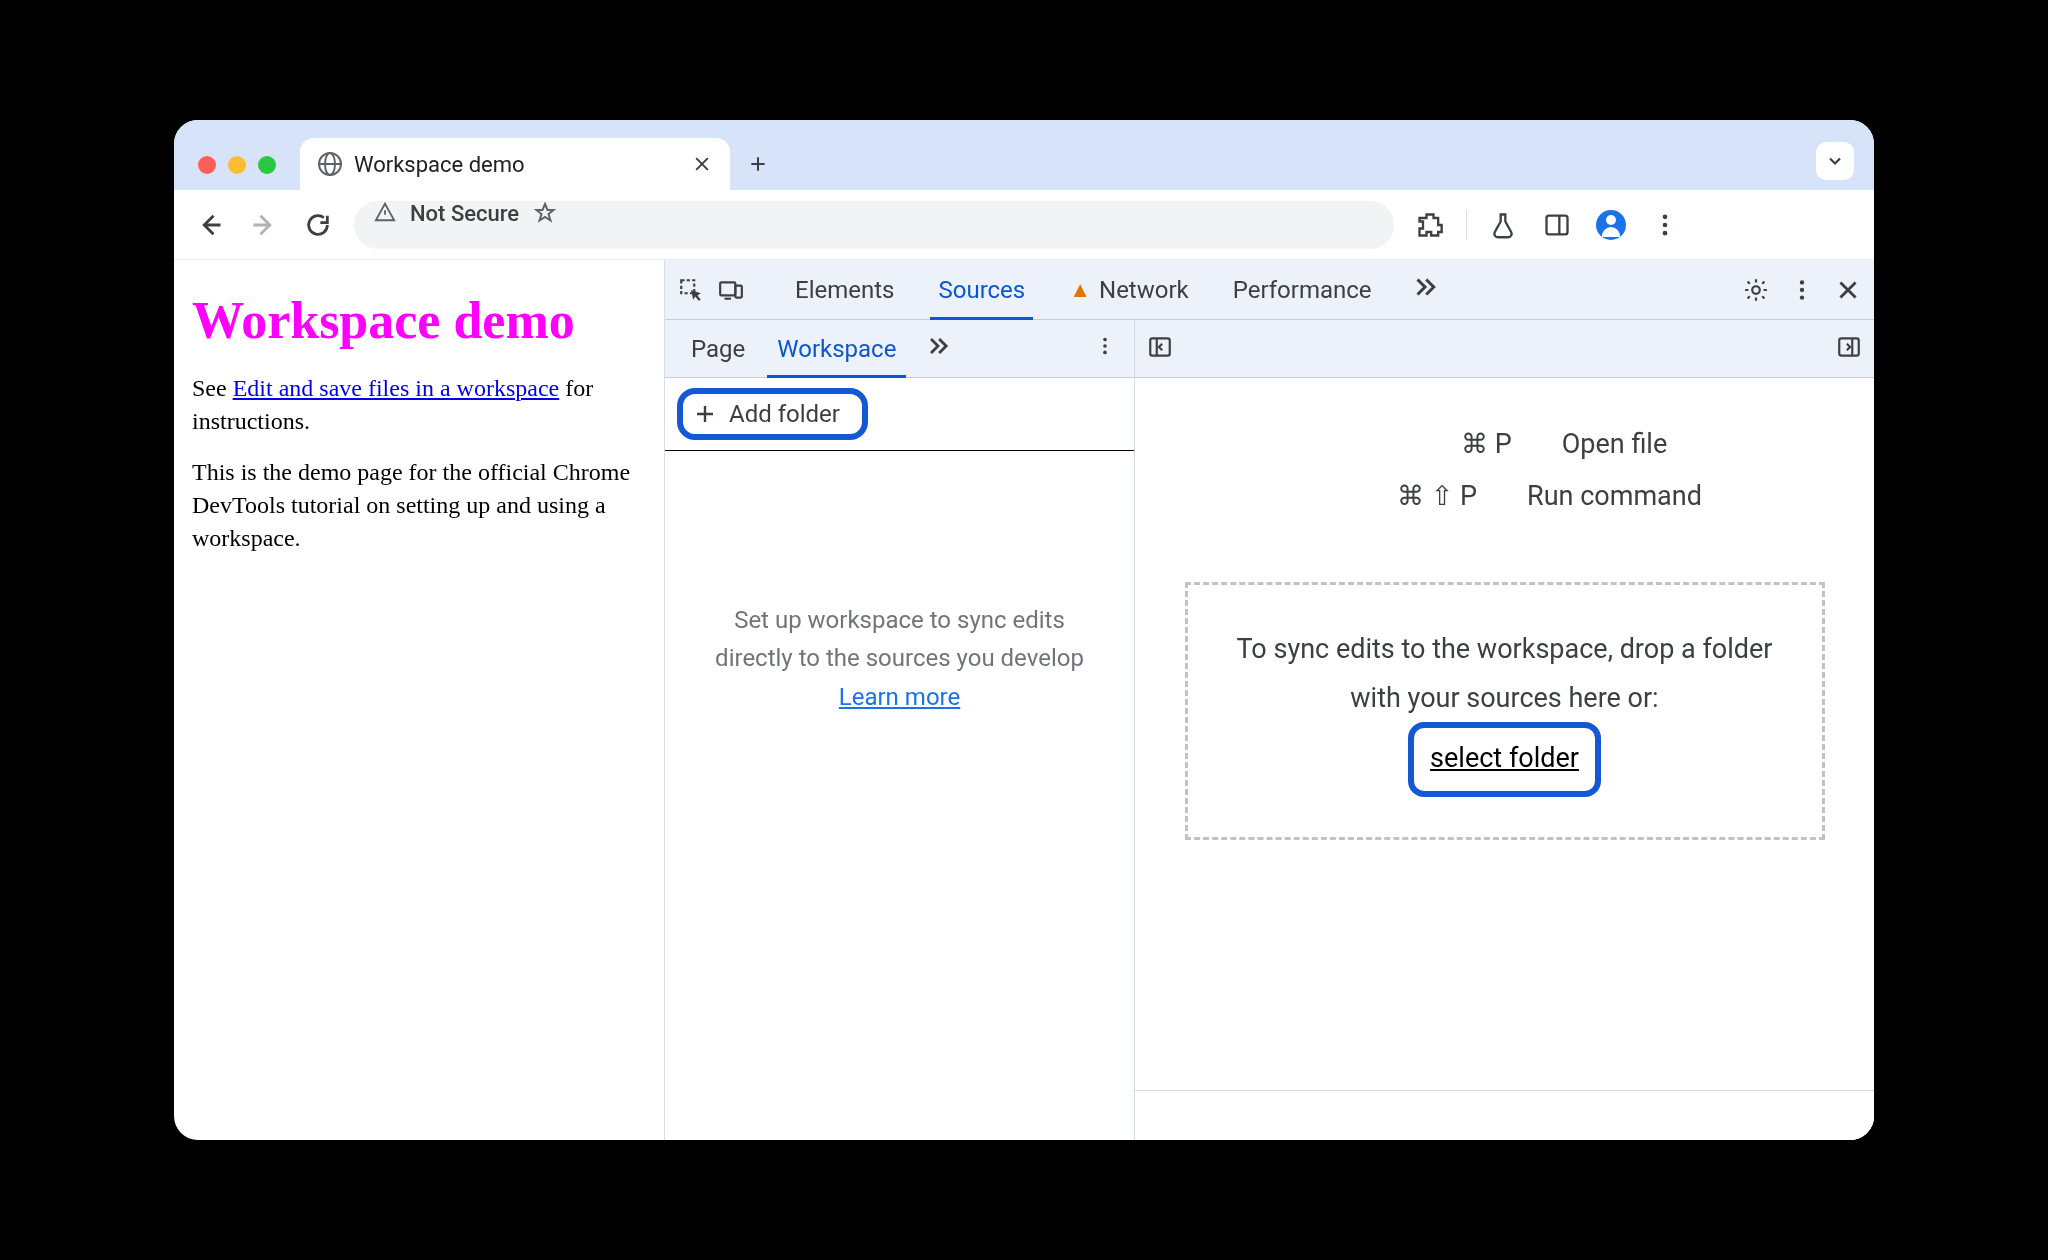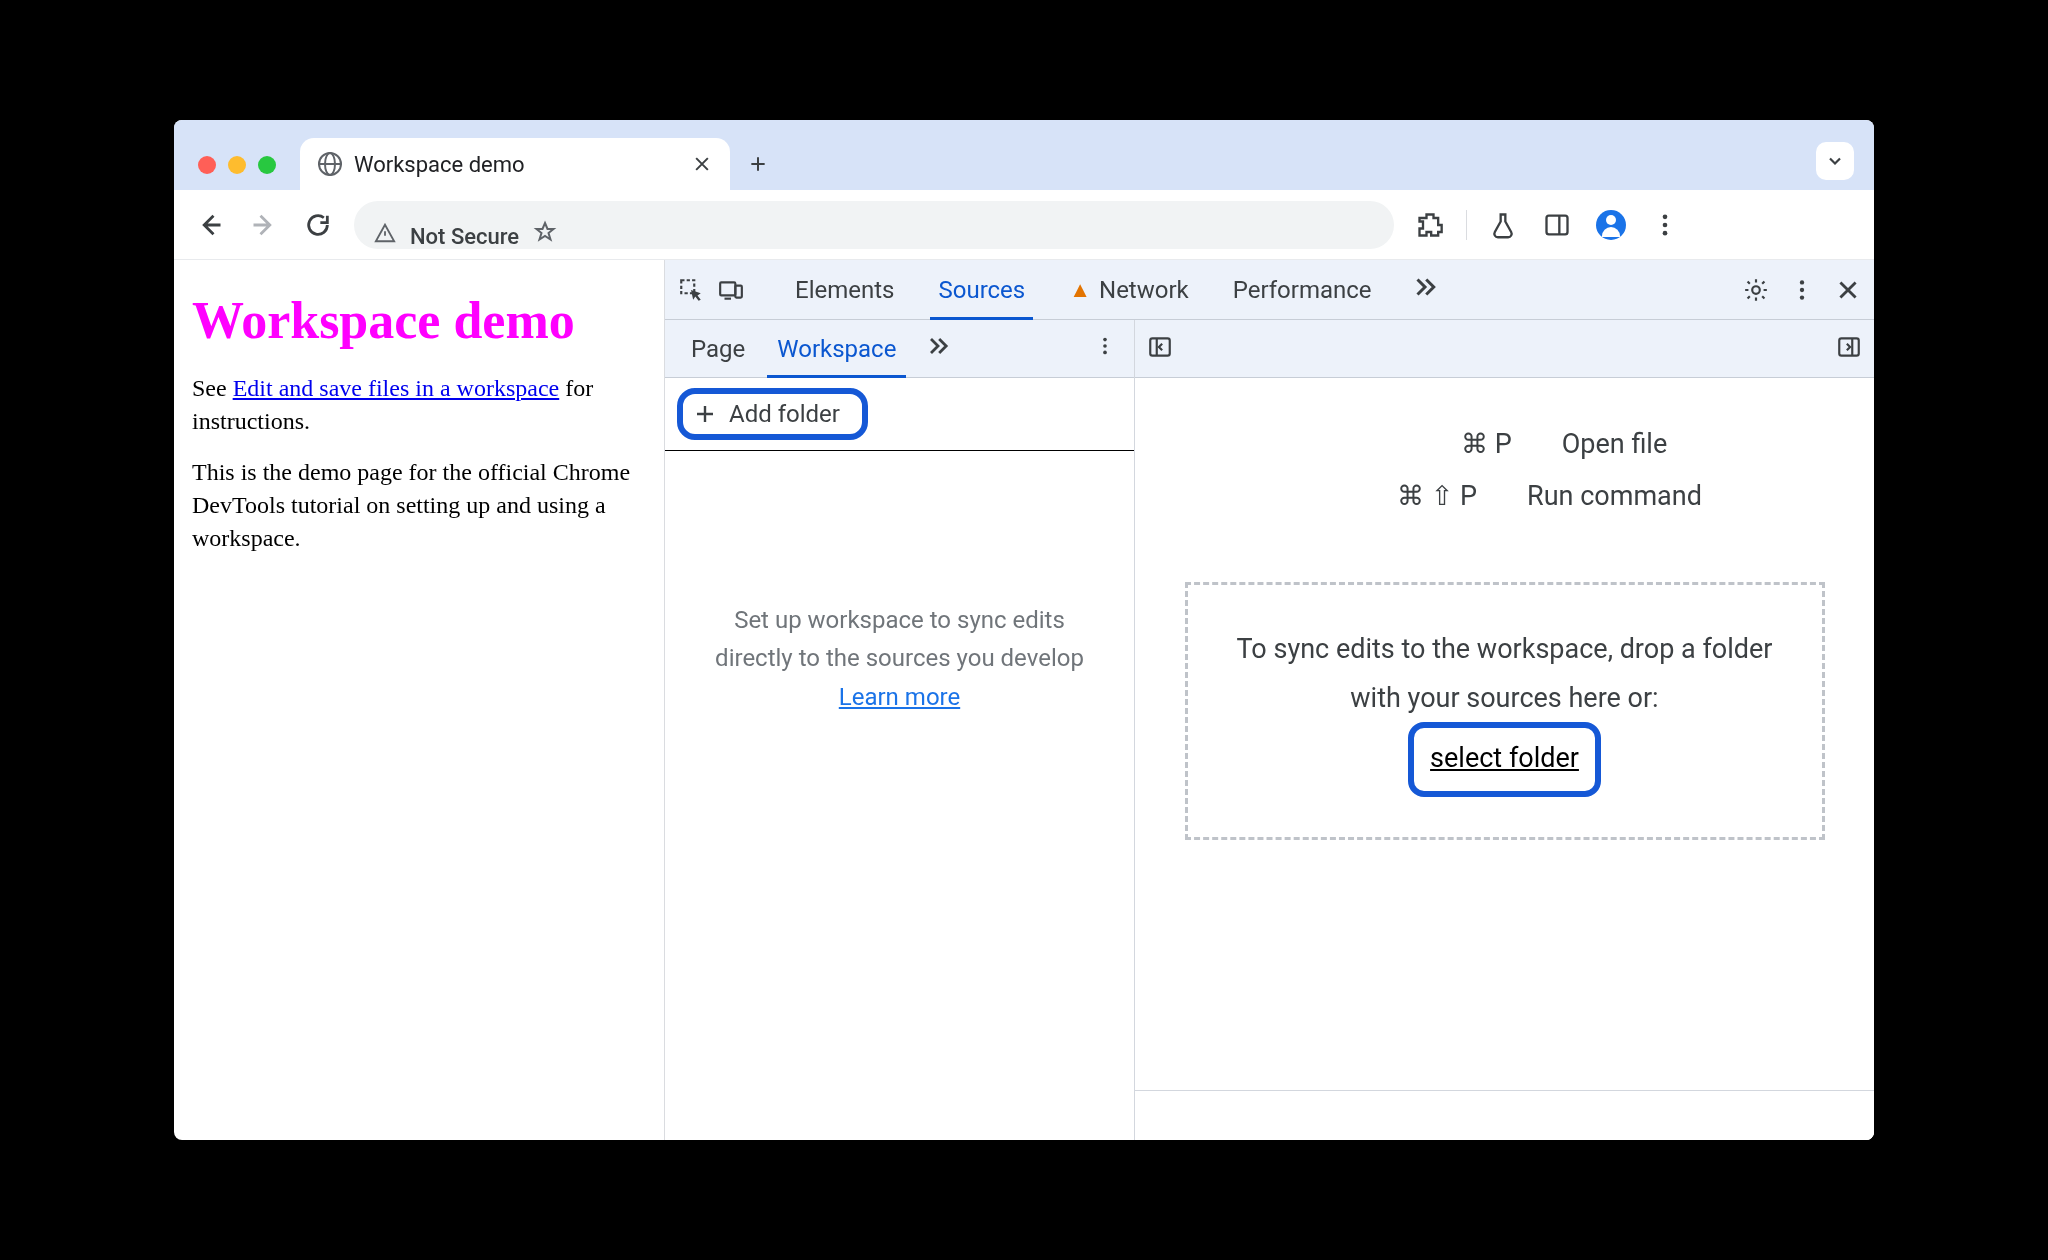--- a/index.html
+++ b/index.html
@@ -6,21 +6,21 @@
   html, body { margin:0; padding:0; }
   body {
     background:#000;
     width:2048px; height:1260px;
     font-family: -apple-system, BlinkMacSystemFont, "Segoe UI", Roboto, Helvetica, Arial, sans-serif;
     display:flex; align-items:center; justify-content:center;
   }
   .window {
     width:1700px; height:1020px;
     background:#fff;
-    border-radius:8px;
+    border-radius:24px;
     box-shadow: 0 40px 90px rgba(0,0,0,.55), 0 0 0 1px rgba(0,0,0,.08);
     overflow:hidden;
     display:flex; flex-direction:column;
   }
   
   .tabstrip {
     height:70px;
     background:#d7e3f8;
     display:flex; align-items:flex-end;
     padding: 10px 14px 0 14px;
@@ -62,21 +62,21 @@
     padding:0 18px;
     border-bottom:1px solid #e8eaed;
     color:#3c4043;
   }
   .icon-btn { width:36px;height:36px;display:inline-flex;align-items:center;justify-content:center; }
   .icon-btn svg { width:28px;height:28px;display:block; }
   .navfwd { color:#b0b3b8; }
   .omnibox {
     flex:1; max-width:1040px; height:48px;
     background:#f1f3f4; border-radius:24px;
-    display:flex; align-items:flex-end; gap:14px;
+    display:flex; align-items:flex-start; gap:14px;
     padding:0 20px; font-size:22px; color:#3c4043;
   }
   .omnibox .url { flex:1; color:#3c4043; }
   .omnibox .star { color:#5f6368; }
   .divider { width:1px;height:30px;background:#dadce0; }
   .avatar { width:30px;height:30px;border-radius:50%;background:#1a73e8; position:relative;}
   .avatar::before{content:"";position:absolute;top:5px;left:50%;width:10px;height:10px;border-radius:50%;background:#fff;transform:translateX(-50%);}
   .avatar::after{content:"";position:absolute;bottom:3px;left:50%;width:18px;height:10px;border-radius:10px 10px 0 0;background:#fff;transform:translateX(-50%);}
   
   .content { flex:1; display:flex; min-height:0; }

